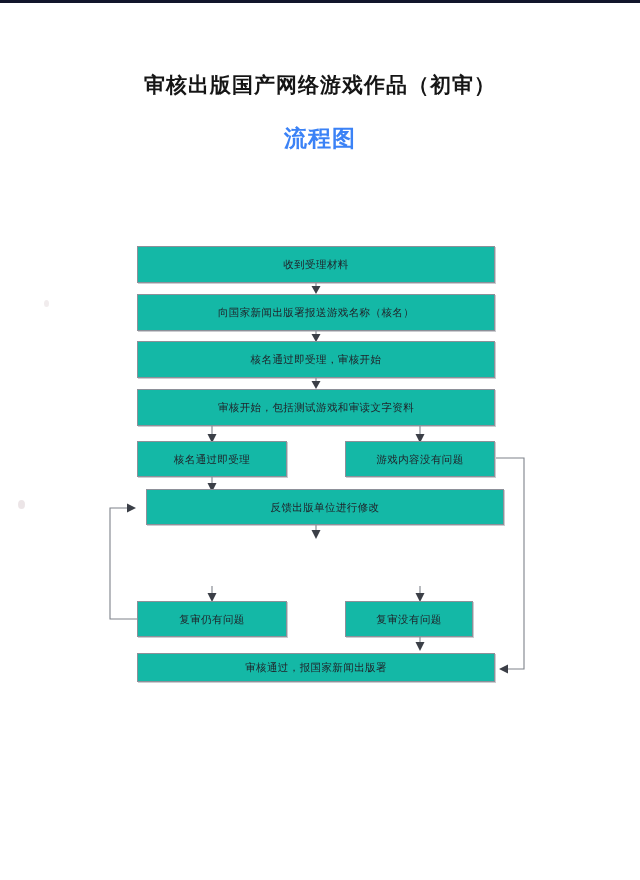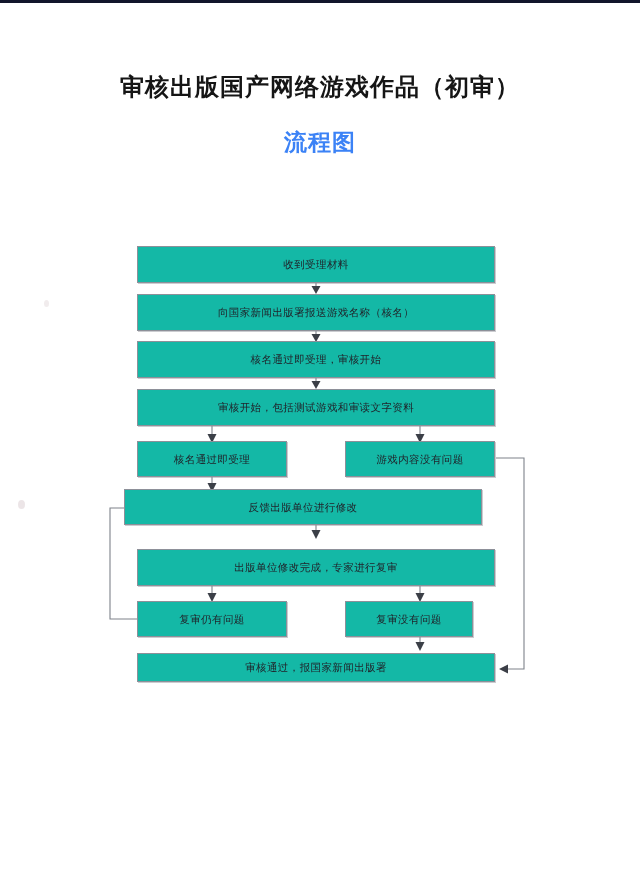--- a/index.html
+++ b/index.html
@@ -29,21 +29,21 @@
   }
   
   .title-block {
     position: absolute;
     left: 0;
     top: 72px;
     width: 640px;
     text-align: center;
   }
   .title-line1 {
-    font-size: 24px;
+    font-size: 21px;
     font-weight: bold;
     letter-spacing: 1px;
     color: #151515;
     line-height: 1.25;
   }
   .title-line2 {
     font-size: 23px;
     font-weight: bold;
     letter-spacing: 1px;
     color: #3b82f6;
@@ -169,27 +169,24 @@
     </div>
 
     <div class="node" style="left:137px; top:441px; width:150px; height:36px;">
       <span class="node-label">核名通过即受理</span>
     </div>
 
     <div class="node" style="left:345px; top:441px; width:150px; height:36px;">
       <span class="node-label">游戏内容没有问题</span>
     </div>
 
-    <div class="node" style="left:124px; top:489px; width:358px; height:36px;">
+    <div class="node" style="left:146px; top:489px; width:358px; height:36px;">
       <span class="node-label">反馈出版单位进行修改</span>
     </div>
 
-    <div class="node" style="left:137px; top:549px; width:358px; height:37px;">
-      <span class="node-label">出版单位修改完成，专家进行复审</span>
-    </div>
 
     <div class="node" style="left:137px; top:601px; width:150px; height:36px;">
       <span class="node-label">复审仍有问题</span>
     </div>
 
     <div class="node" style="left:345px; top:601px; width:128px; height:36px;">
       <span class="node-label">复审没有问题</span>
     </div>
 
     <div class="node" style="left:137px; top:653px; width:358px; height:29px;">

